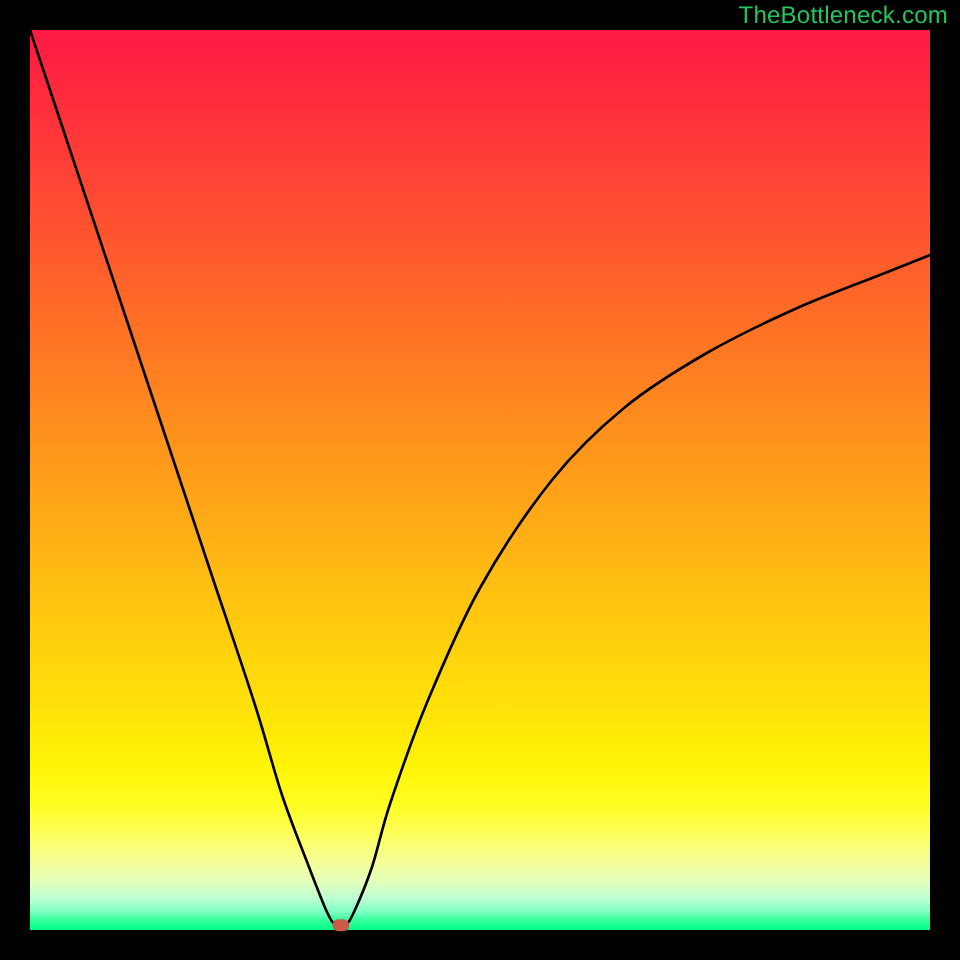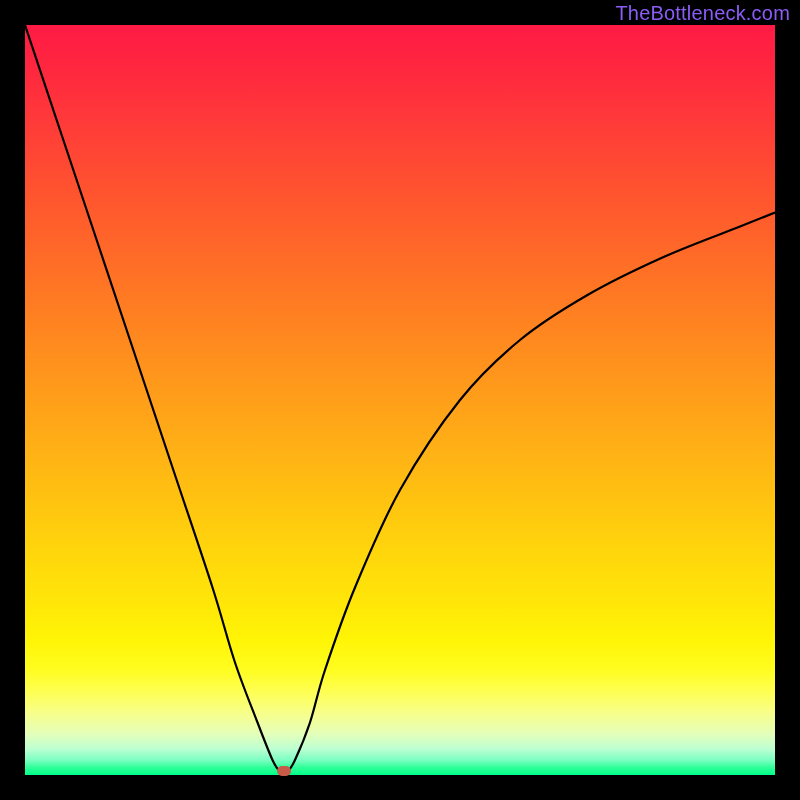--- a/index.html
+++ b/index.html
@@ -43,21 +43,21 @@
       #00ff88 100%
     );
   }
 
   .watermark {
     position: absolute;
     top: 2px;
     right: 10px;
     font-family: Arial, Helvetica, sans-serif;
     font-size: 20px;
-    color: #8b5cf6;
+    color: #22c55e;
     letter-spacing: 0.2px;
   }
 
   svg.curve {
     position: absolute;
     top: 0; left: 0;
     width: 750px; height: 750px;
   }
 
   .marker {

